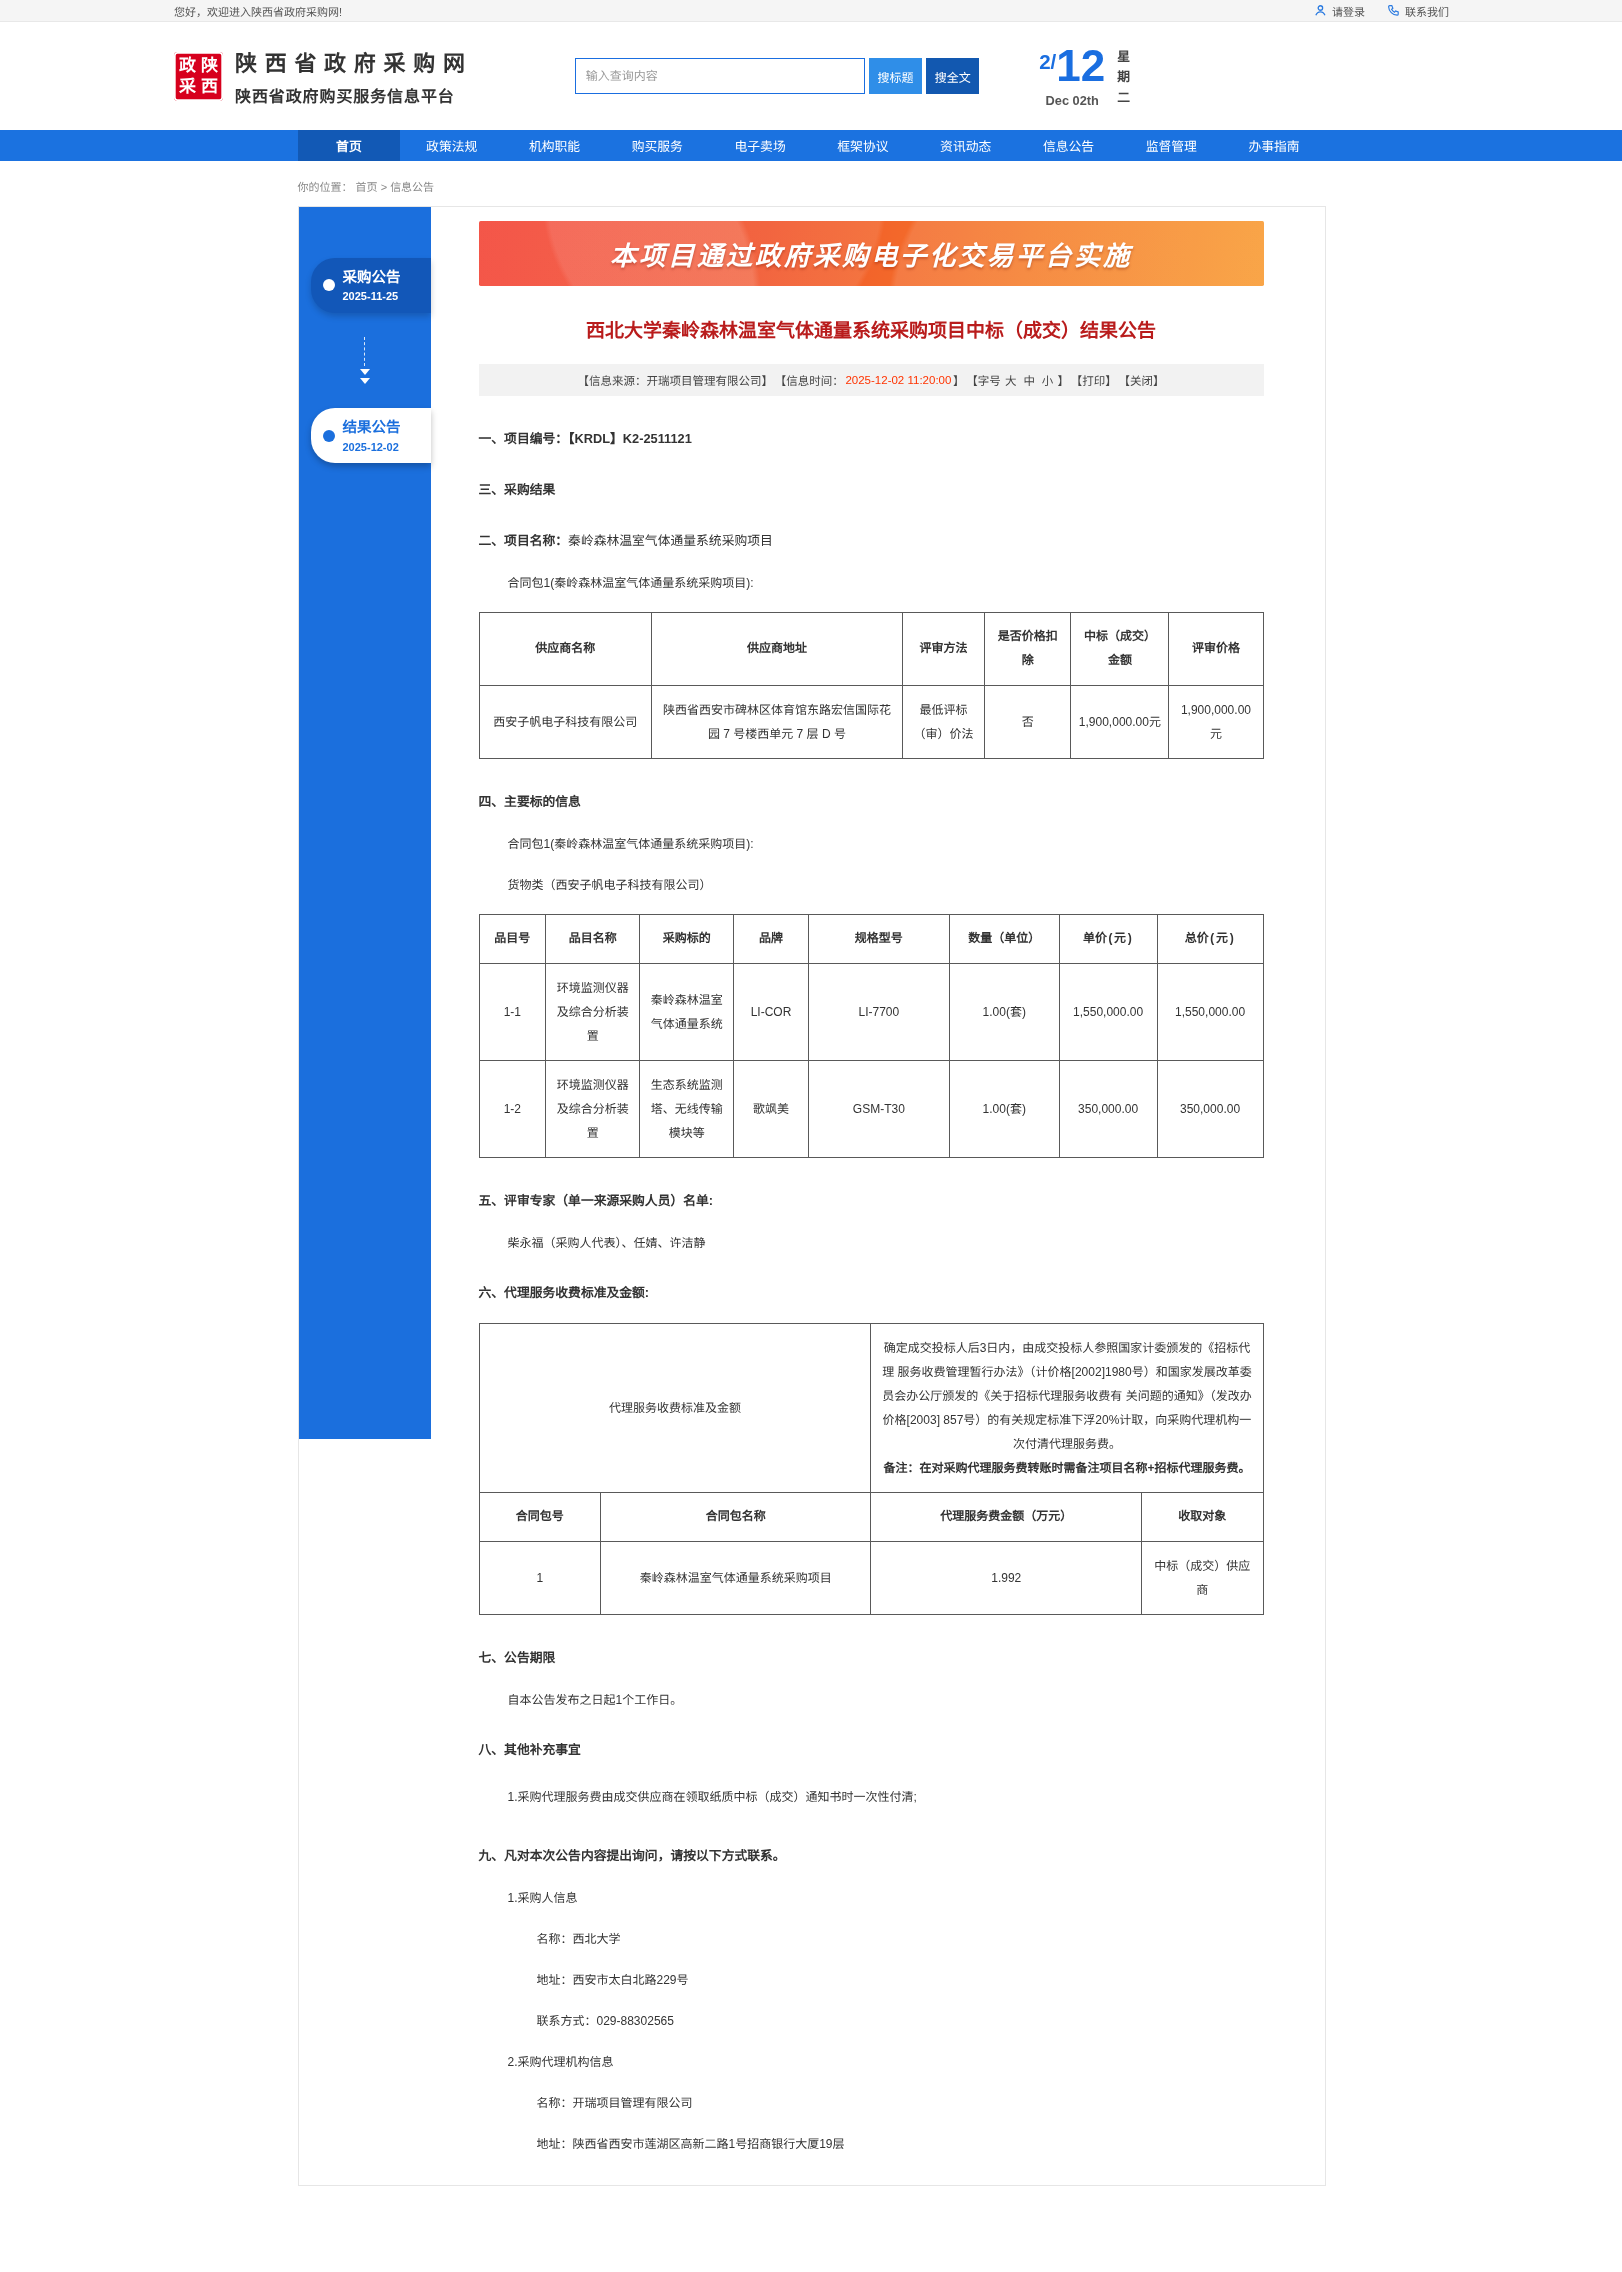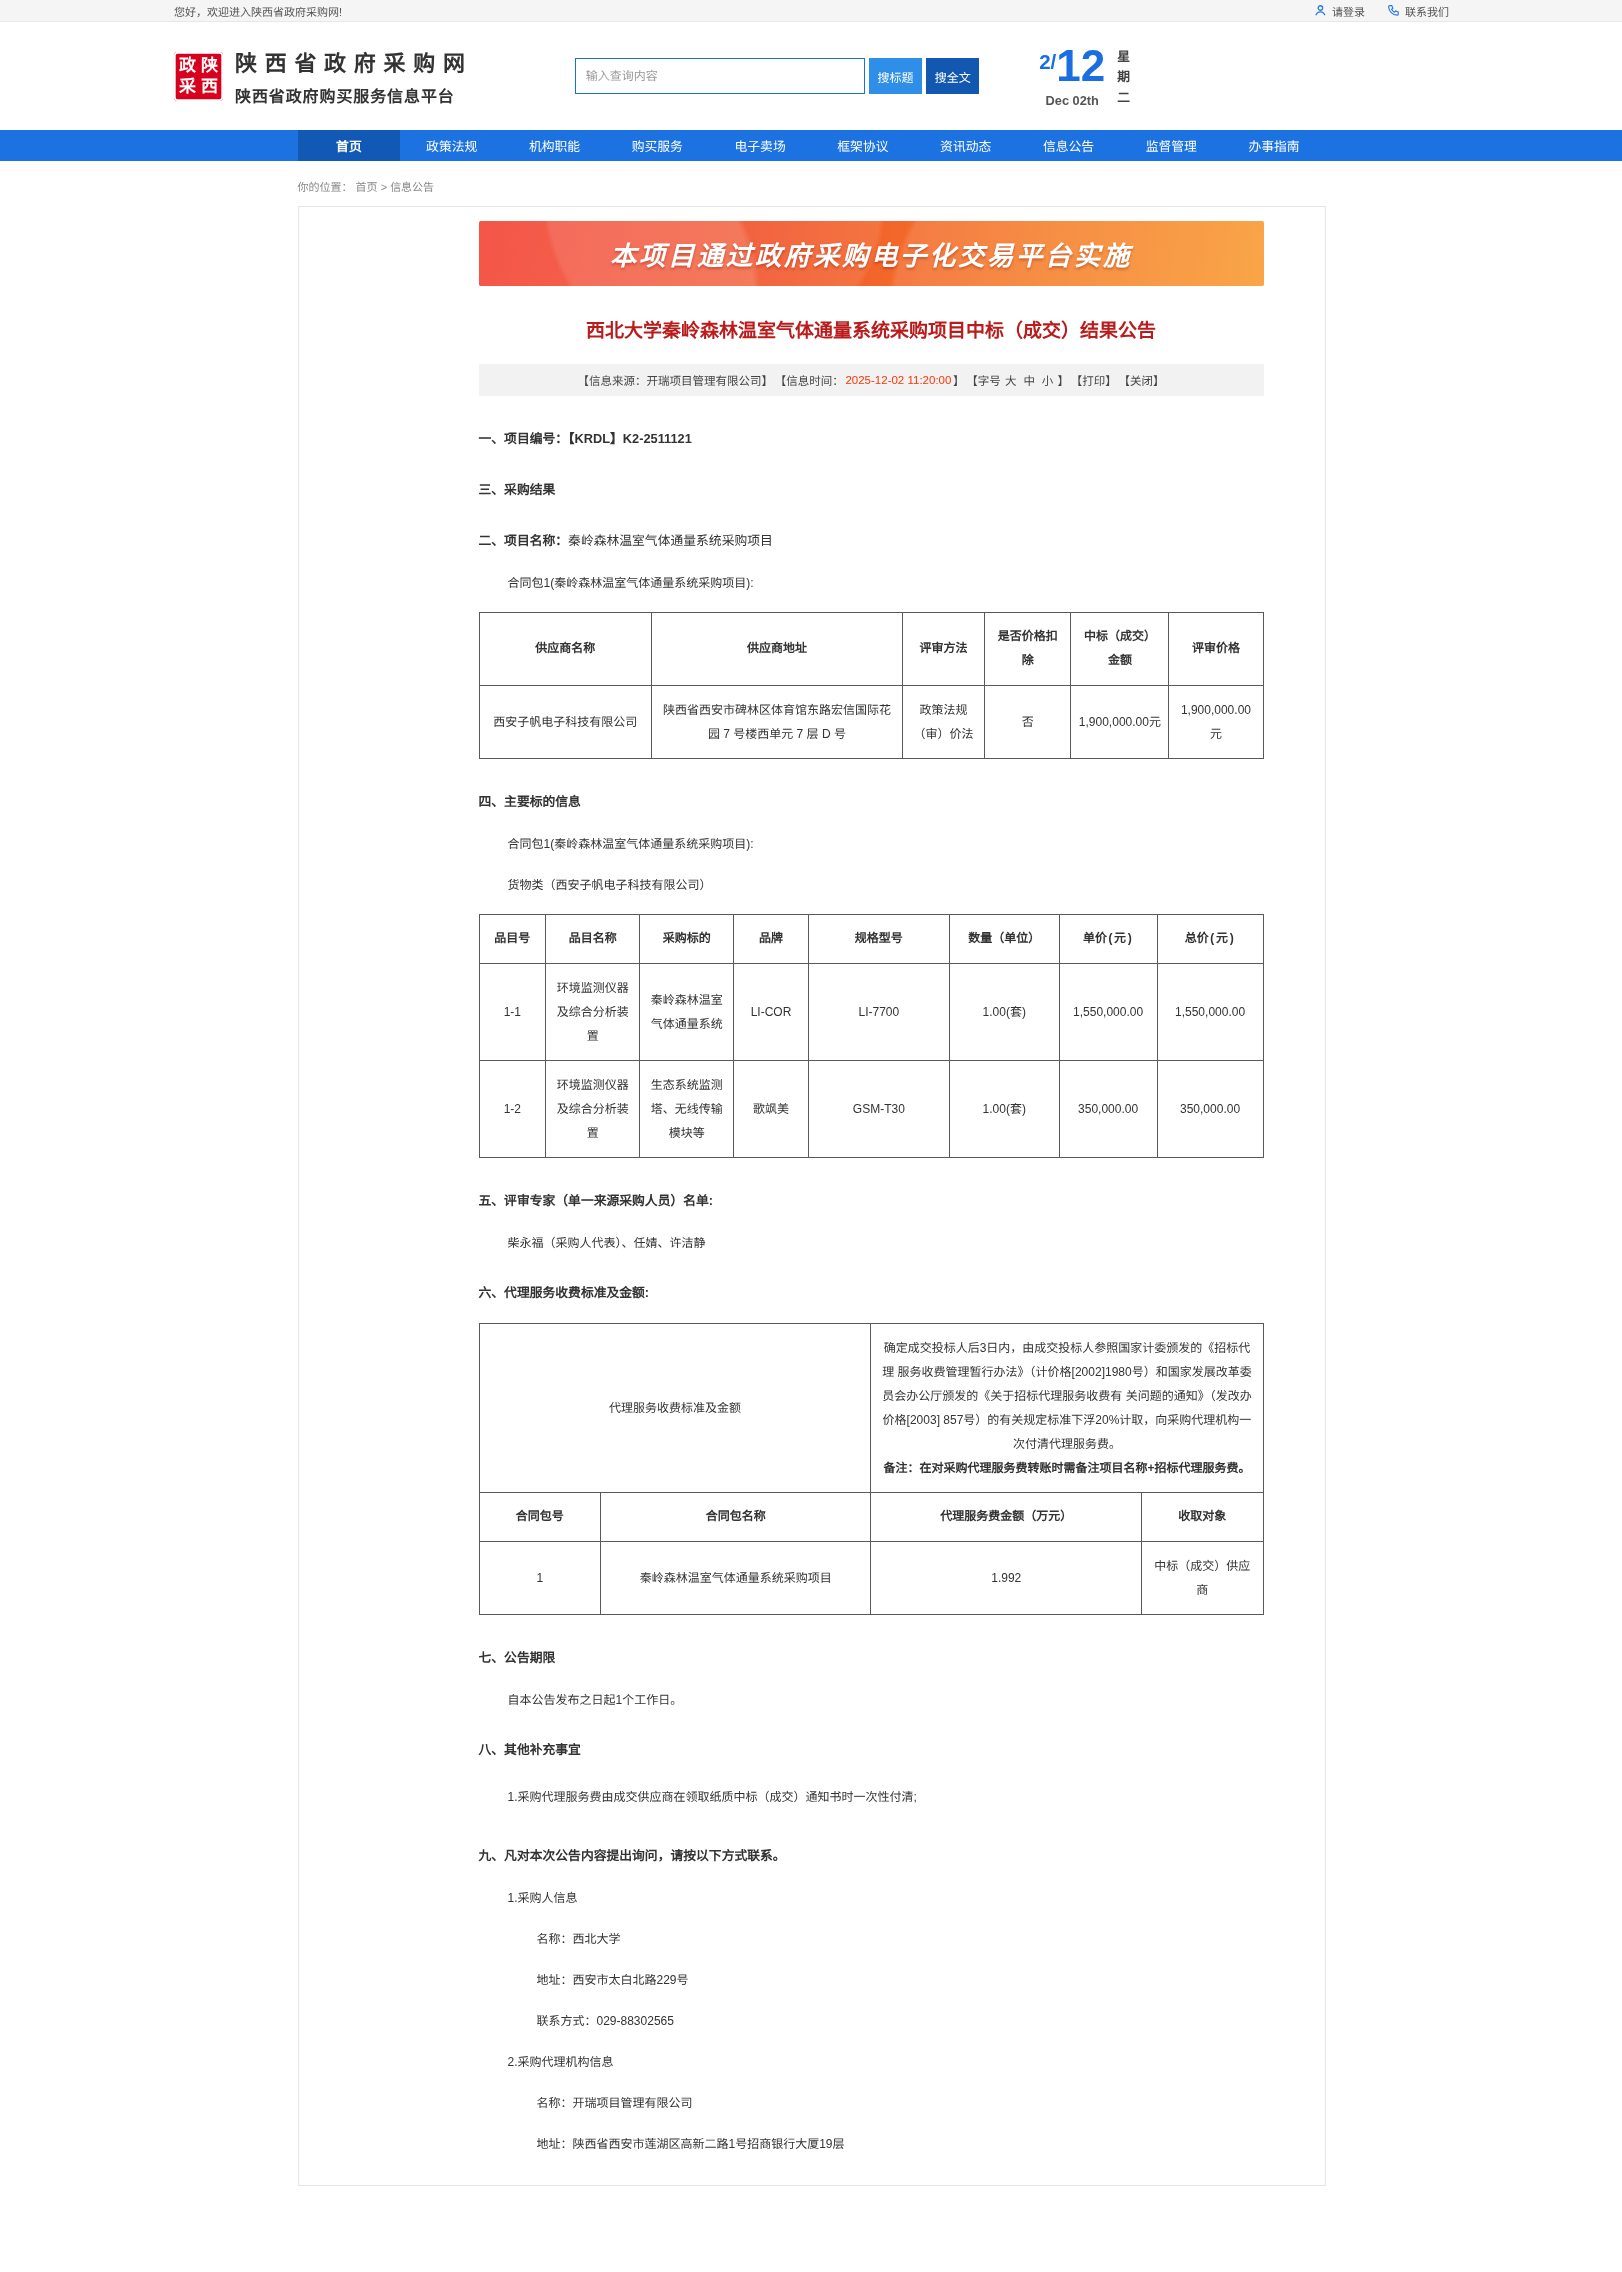--- a/index.html
+++ b/index.html
@@ -162,20 +162,37 @@
 
 <div class="crumb-row">
   <span>你的位置：</span>
   <a>首页</a>
   <span> &gt;</span>
   <a>信息公告</a>
 </div>
 
 <div class="main-wrap">
 
+  <div class="side-panel">
+    <div class="timeline-pill past">
+      <span class="pill-dot"></span>
+      <div class="pill-label">采购公告</div>
+      <div class="pill-date">2025-11-25</div>
+    </div>
+    <div class="tl-arrow">
+      <span class="tl-dash"></span>
+        <span class="tl-tri"></span>
+        <span class="tl-tri"></span>
+    </div>
+    <div class="timeline-pill current">
+      <span class="pill-dot"></span>
+      <div class="pill-label">结果公告</div>
+      <div class="pill-date">2025-12-02</div>
+    </div>
+  </div>
 
   <div class="content">
 
     <div class="banner">
       <span class="banner-text">本项目通过政府采购电子化交易平台实施</span>
     </div>
 
     <div class="article-title">西北大学秦岭森林温室气体通量系统采购项目中标（成交）结果公告</div>
 
     <div class="meta-bar">
@@ -217,21 +234,21 @@
         <th>供应商名称</th>
         <th>供应商地址</th>
         <th>评审方法</th>
         <th>是否价格扣除</th>
         <th>中标（成交）金额</th>
         <th>评审价格</th>
       </tr>
       <tr>
         <td>西安子帆电子科技有限公司</td>
         <td>陕西省西安市碑林区体育馆东路宏信国际花园 7 号楼西单元 7 层 D 号</td>
-        <td>政策法规（审）价法</td>
+        <td>最低评标（审）价法</td>
         <td>否</td>
         <td class="num">1,900,000.00元</td>
         <td class="num">1,900,000.00 元</td>
       </tr>
     </tbody>
       </table>
 
     <p class="sec-h">四、主要标的信息</p>
     <p class="indent-line">合同包1(秦岭森林温室气体通量系统采购项目):</p>
     <p class="indent-line">货物类（西安子帆电子科技有限公司）</p>

